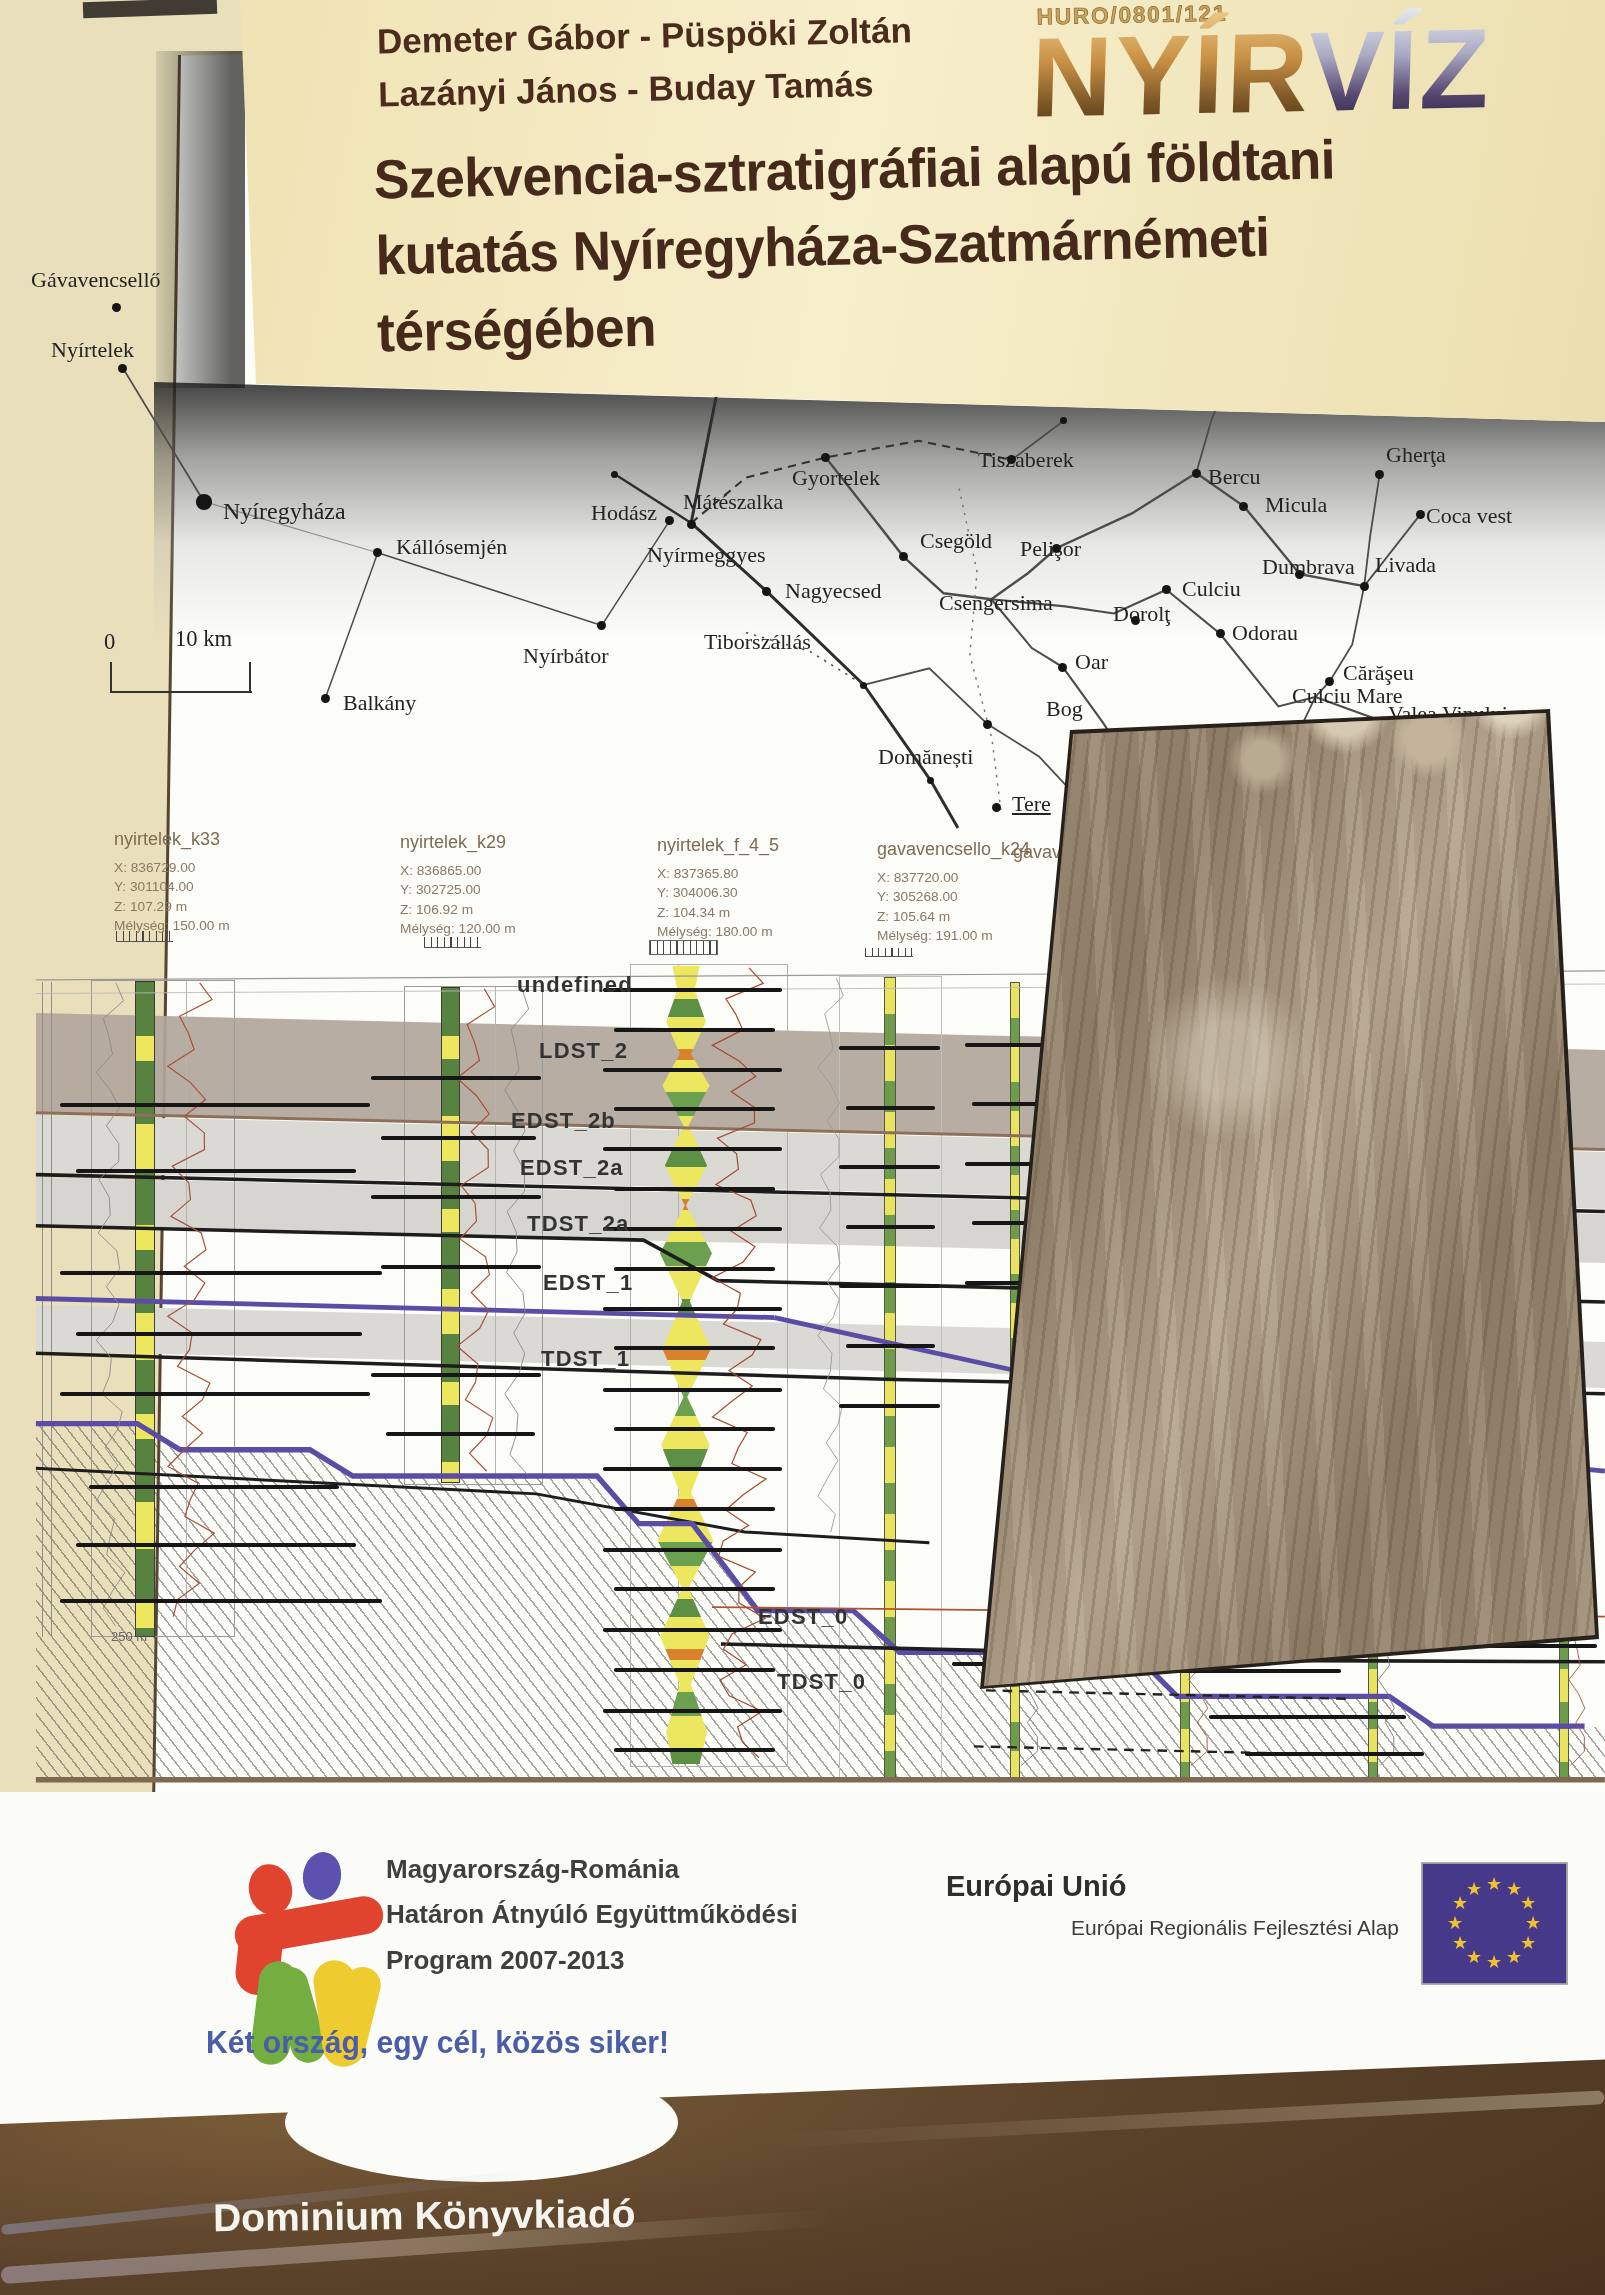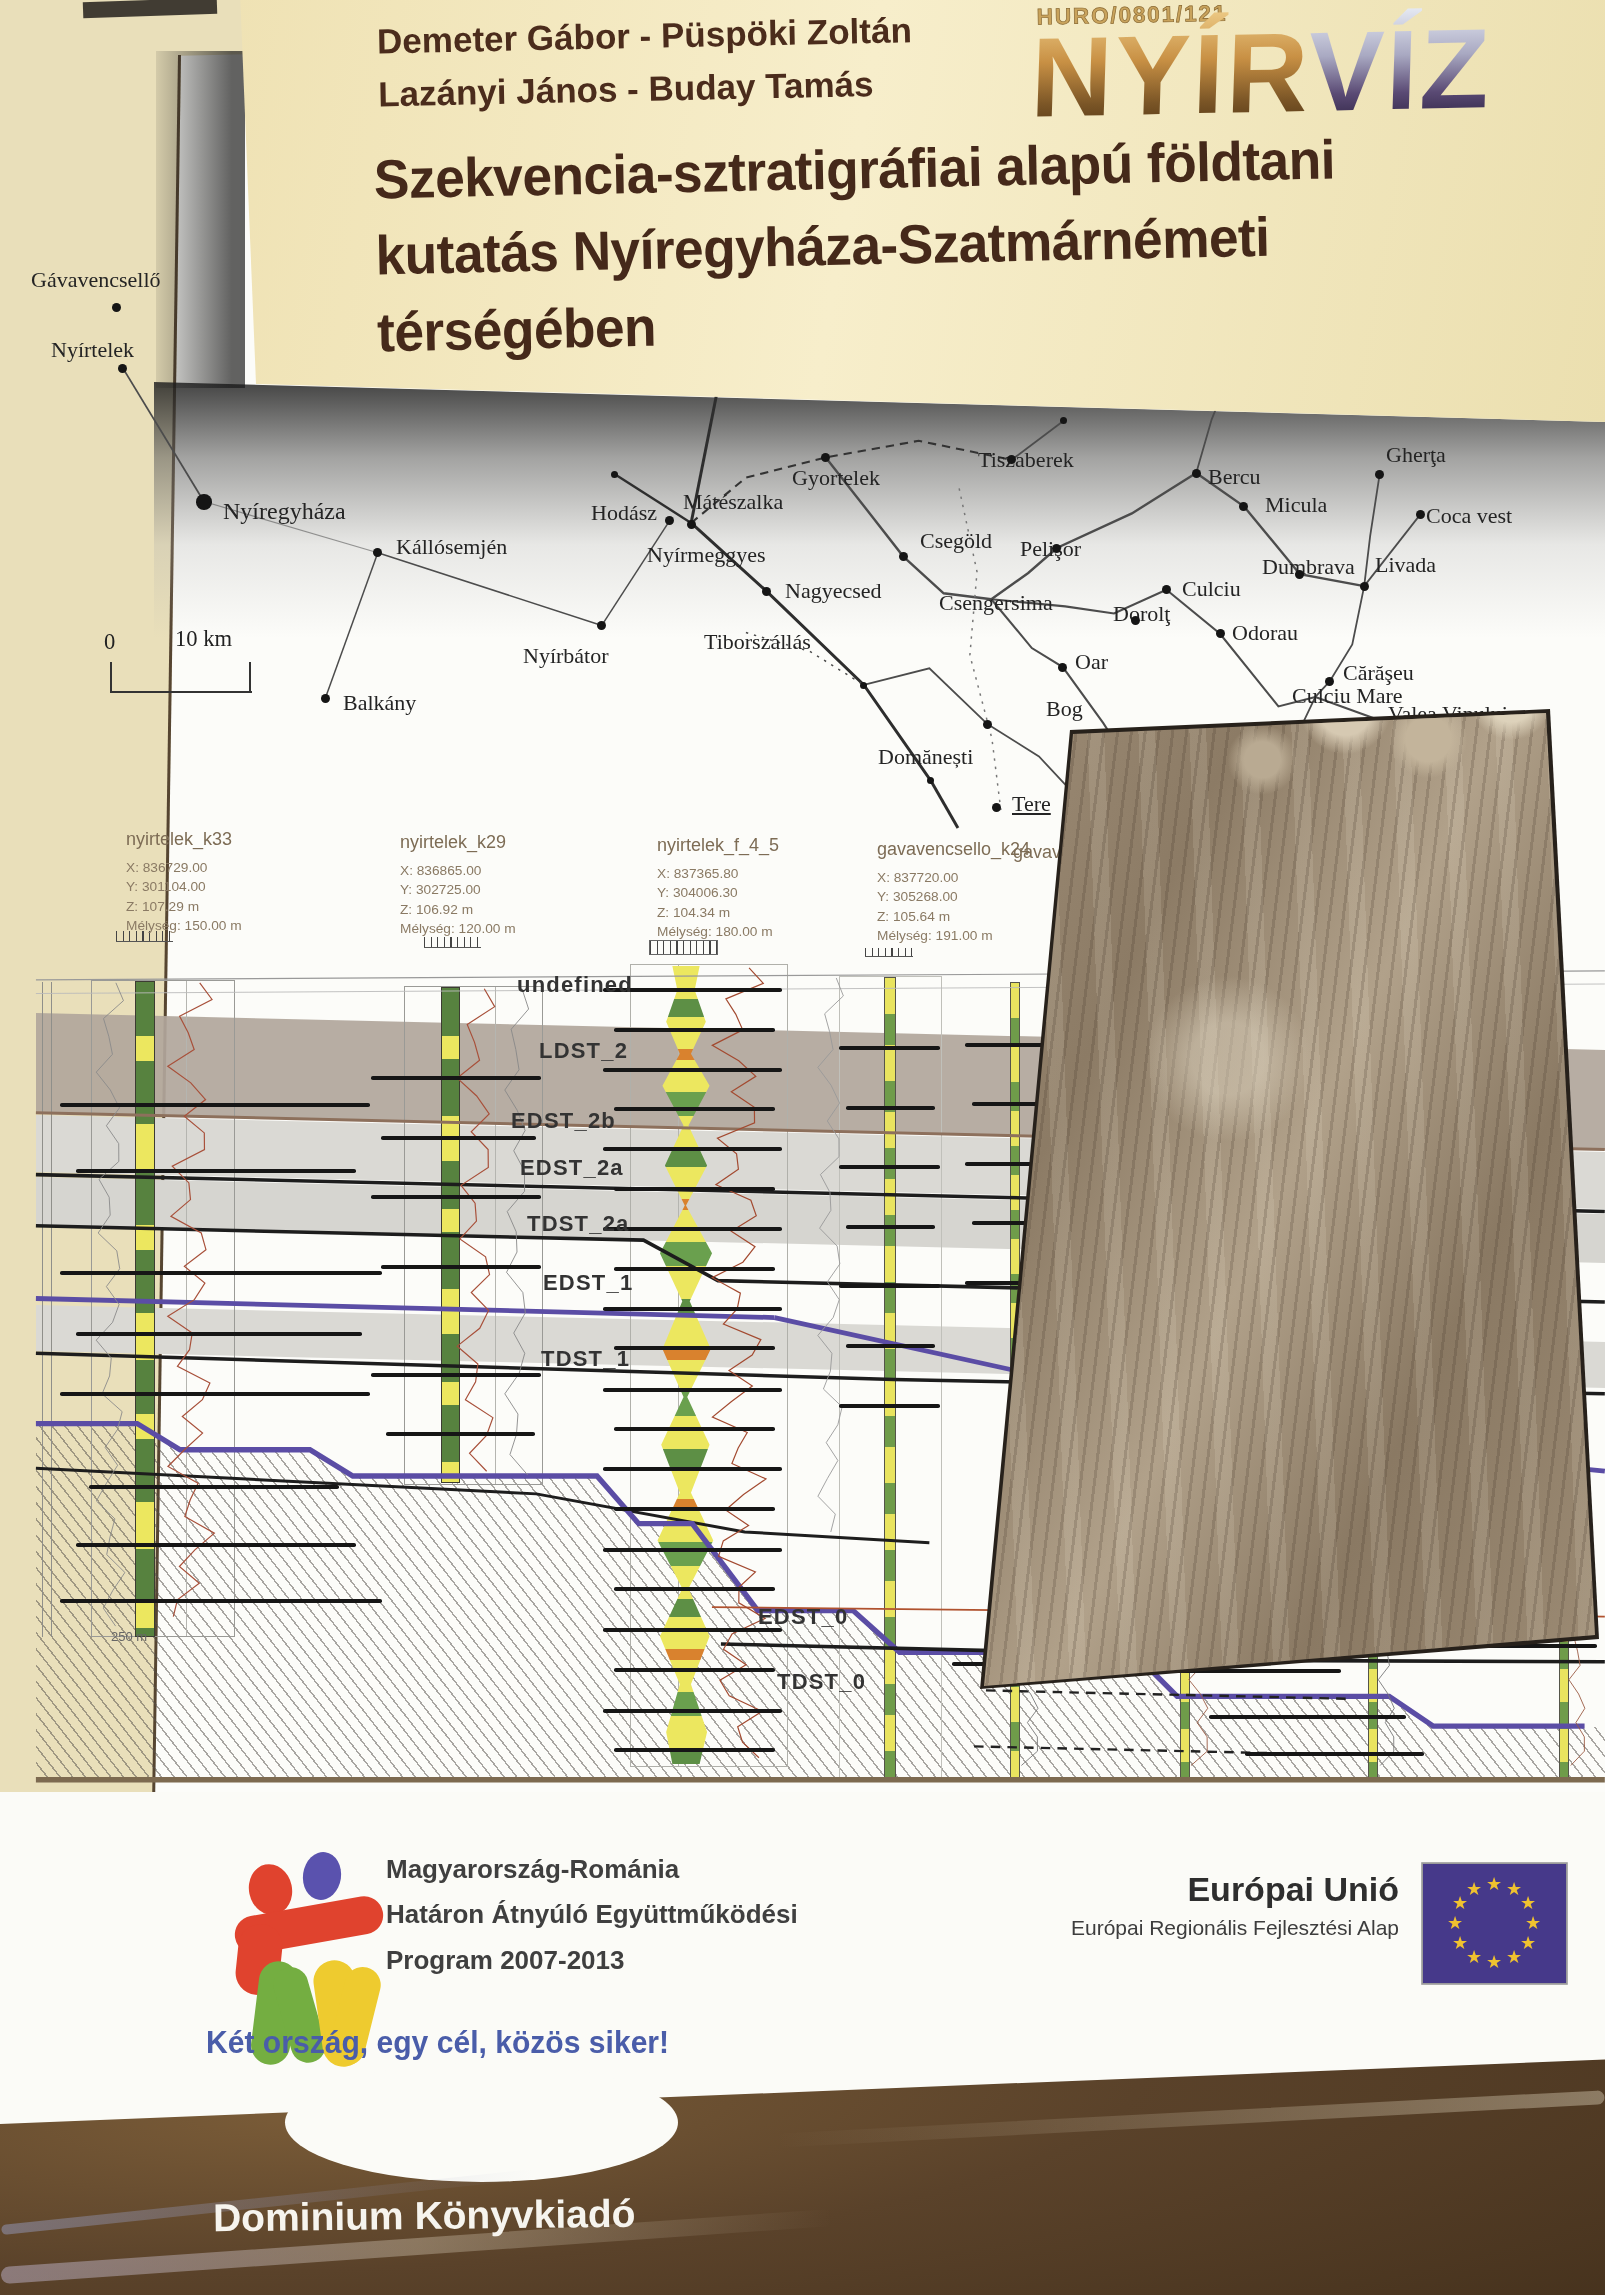--- a/index.html
+++ b/index.html
@@ -67,21 +67,21 @@
       radial-gradient(circle at 74% 7%,#c3b49b 0 22.6px,rgba(195,180,155,0) 39px),
       radial-gradient(circle at 86% 3%,#ddd2bb 0 24px,rgba(221,210,187,0) 42px),
       radial-gradient(circle at 50% 9%,#b9aa92 0 18px,rgba(185,170,146,0) 35px),
       radial-gradient(circle at 45% 38%,rgba(222,212,192,.5) 0 36px,rgba(222,212,192,0) 83px),
       repeating-linear-gradient(97deg,rgba(64,50,38,.20) 0 3px,rgba(0,0,0,0) 3px 13.7px),
       repeating-linear-gradient(88deg,rgba(255,246,226,.12) 0 16.7px,rgba(0,0,0,0) 16.7px 51px),
       linear-gradient(115deg,#a3927c,#8c7b65 30%,#b1a18a 52%,#8a7963 72%,#9d8c75);}
   
   .footer-white{left:0;top:1792px;width:1605px;height:503px;background:#fbfbf7;}
   .prog-line{position:absolute;font-weight:700;font-size:26px;color:#3f3f3f;white-space:nowrap;}
-  .eu-title{position:absolute;font-weight:700;font-size:34px;color:#2e2e2e;text-align:right;width:453px;}
+  .eu-title{position:absolute;font-weight:700;font-size:29px;color:#2e2e2e;text-align:left;width:453px;}
   .eu-sub{position:absolute;font-size:21px;color:#3d3d3d;text-align:right;width:453px;}
   .eu-flag{position:absolute;background:#46398a;box-shadow:0 0 0 1.8px #9a9a9a;}
   .eu-star{position:absolute;color:#f0c22f;font-size:18px;line-height:1;}
   .slogan{position:absolute;font-weight:700;font-size:32px;color:#4a5da9;letter-spacing:0;transform:scaleX(.94);transform-origin:left;white-space:nowrap;}
   .footer-brown{left:0;top:2124px;width:1605px;height:250px;
     background:radial-gradient(ellipse at 20% 0%,#7a5c38 0%,#5a422a 45%,#46321d 100%);
     transform:skewY(-2.3deg);transform-origin:left top;}
   .dome{left:285px;top:2063px;width:393px;height:119px;background:#fbfbf7;border-radius:50%;}
   .streak{position:absolute;border-radius:24px;}
   .publisher{position:absolute;font-weight:700;font-size:39px;color:#f6f4ee;transform:rotate(-0.6deg);white-space:nowrap;}
@@ -340,21 +340,21 @@
       <div class="unit-label" style="left:511px;top:1108px;">EDST_2b</div>
       <div class="unit-label" style="left:520px;top:1155px;">EDST_2a</div>
       <div class="unit-label" style="left:527px;top:1211px;">TDST_2a</div>
       <div class="unit-label" style="left:543px;top:1270px;">EDST_1</div>
       <div class="unit-label" style="left:541px;top:1346px;">TDST_1</div>
       <div class="unit-label" style="left:758px;top:1604px;">EDST_0</div>
       <div class="unit-label" style="left:777px;top:1669px;">TDST_0</div>
     </div>
 
   <div id="well-headers">
-      <div class="well-head" style="left:126px;top:829px;">
+      <div class="well-head" style="left:114px;top:829px;">
         <div class="wname">nyirtelek_k33</div>
         <div class="winfo">X: 836729.00
 Y: 301104.00
 Z: 107.29 m
 Mélység: 150.00 m</div>
       </div>
       <div class="well-head" style="left:400px;top:832px;">
         <div class="wname">nyirtelek_k29</div>
         <div class="winfo">X: 836865.00
 Y: 302725.00

